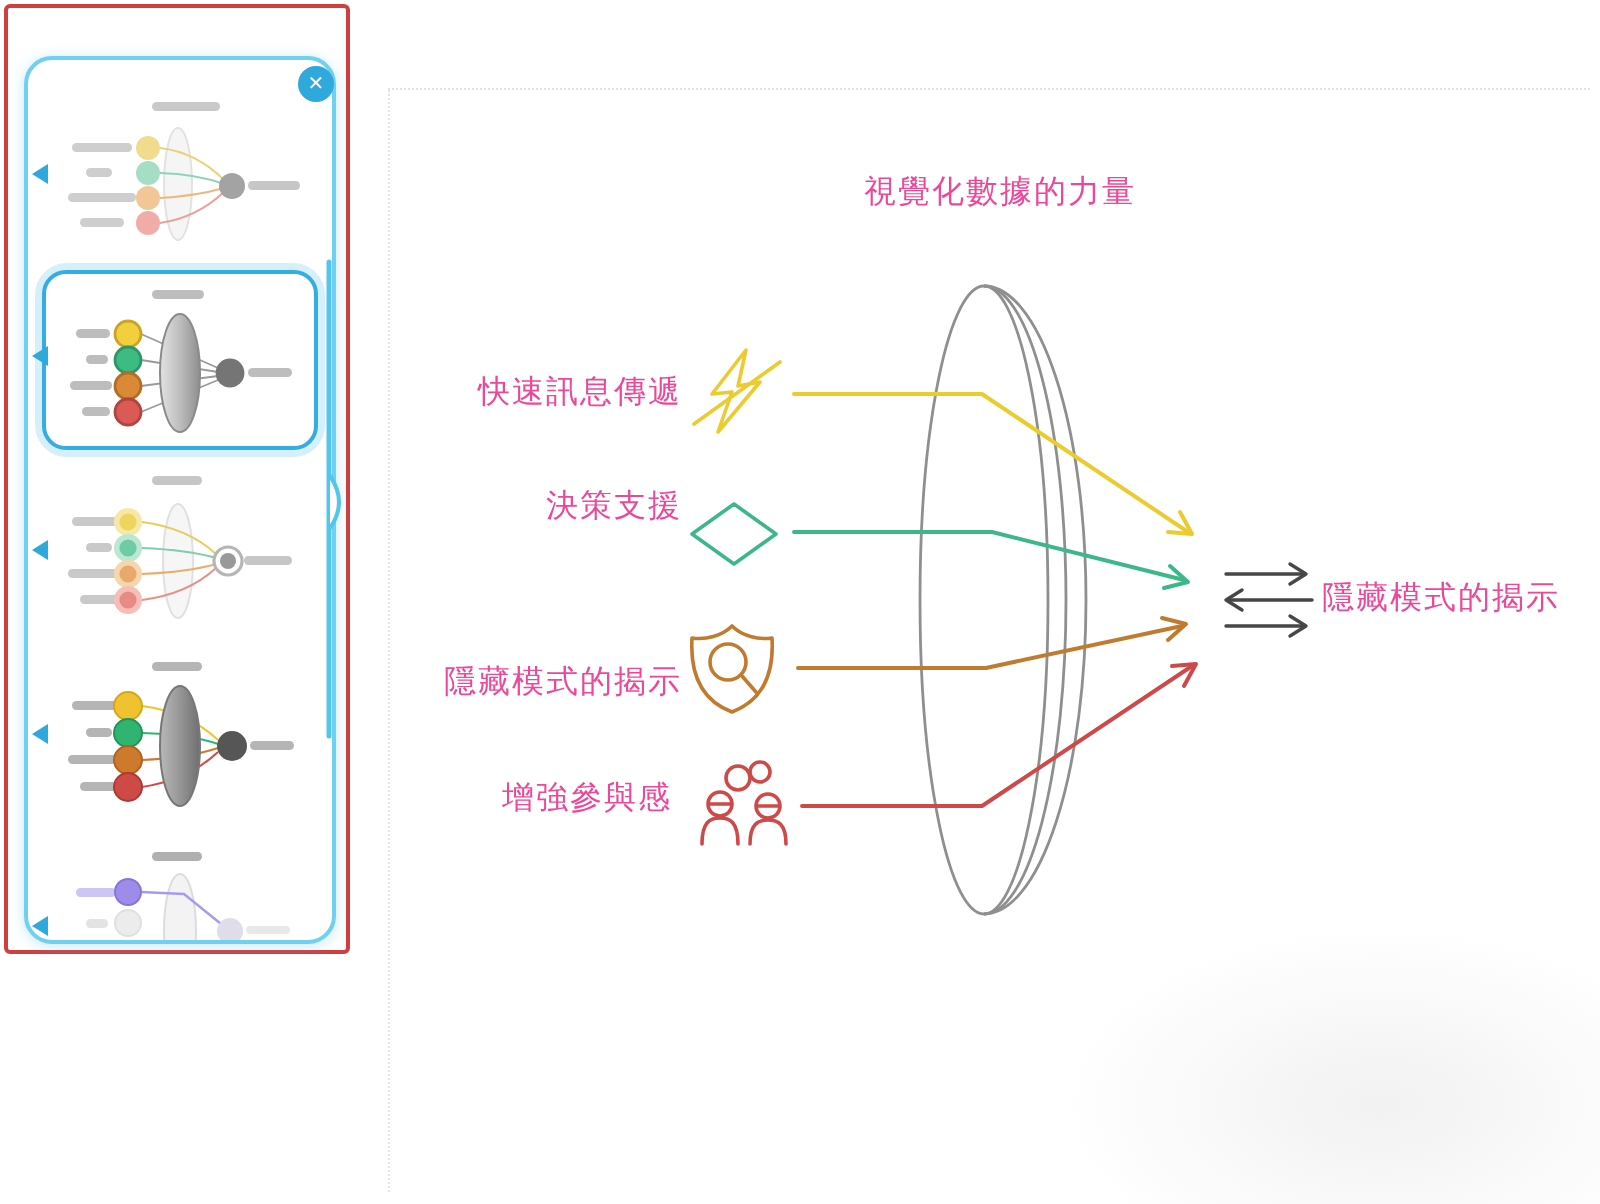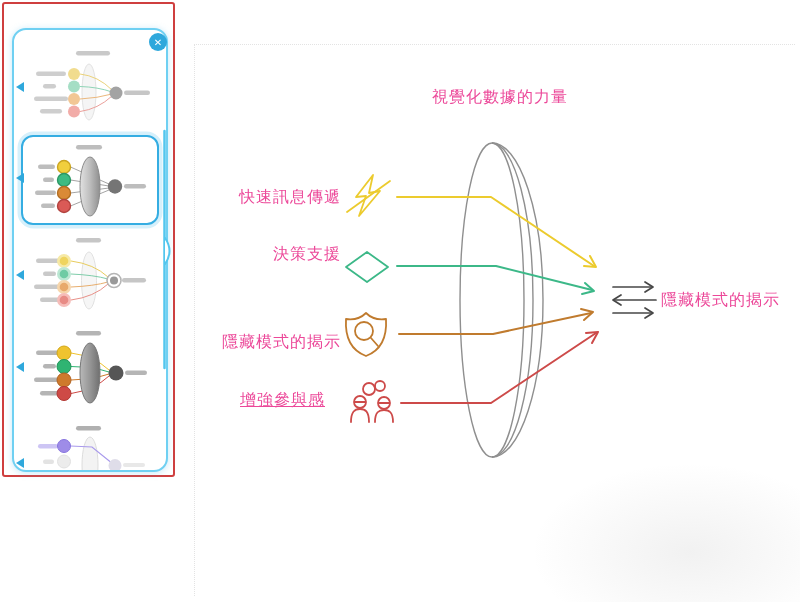--- a/index.html
+++ b/index.html
@@ -17,21 +17,21 @@
     background:radial-gradient(ellipse at center, rgba(120,120,120,0.10), rgba(120,120,120,0) 70%);
   }
   
   #main-svg{left:0;top:0;z-index:1;}
   .cjk{color:#ec4899;letter-spacing:1px;font-size:16px;line-height:20px;white-space:nowrap;z-index:2;}
   #diagram-title{left:400px;top:87px;width:200px;text-align:center;}
   .item-label{text-align:right;}
   #label-1{left:141px;top:187px;width:200px;}
   #label-2{left:141px;top:244px;width:200px;}
   #label-3{left:141px;top:332px;width:200px;font-family:Liberation Serif, serif;}
-  #label-4{left:125px;top:390px;width:200px;text-decoration:underline;}
+  #label-4{left:136px;top:390px;width:200px;}
   #result-label{left:661px;top:290px;}
   .icon-svg{z-index:2;}
   
   #selection-outline{
     left:2px;top:2px;width:173px;height:475px;z-index:5;
     border:2px solid #cf3f3f;border-radius:3px;box-sizing:border-box;pointer-events:none;
   }
   #variants-panel{
     left:12px;top:28px;width:156px;height:444px;z-index:6;
     background:#fff;border:2px solid #6fd0f2;border-radius:14px;box-sizing:border-box;

